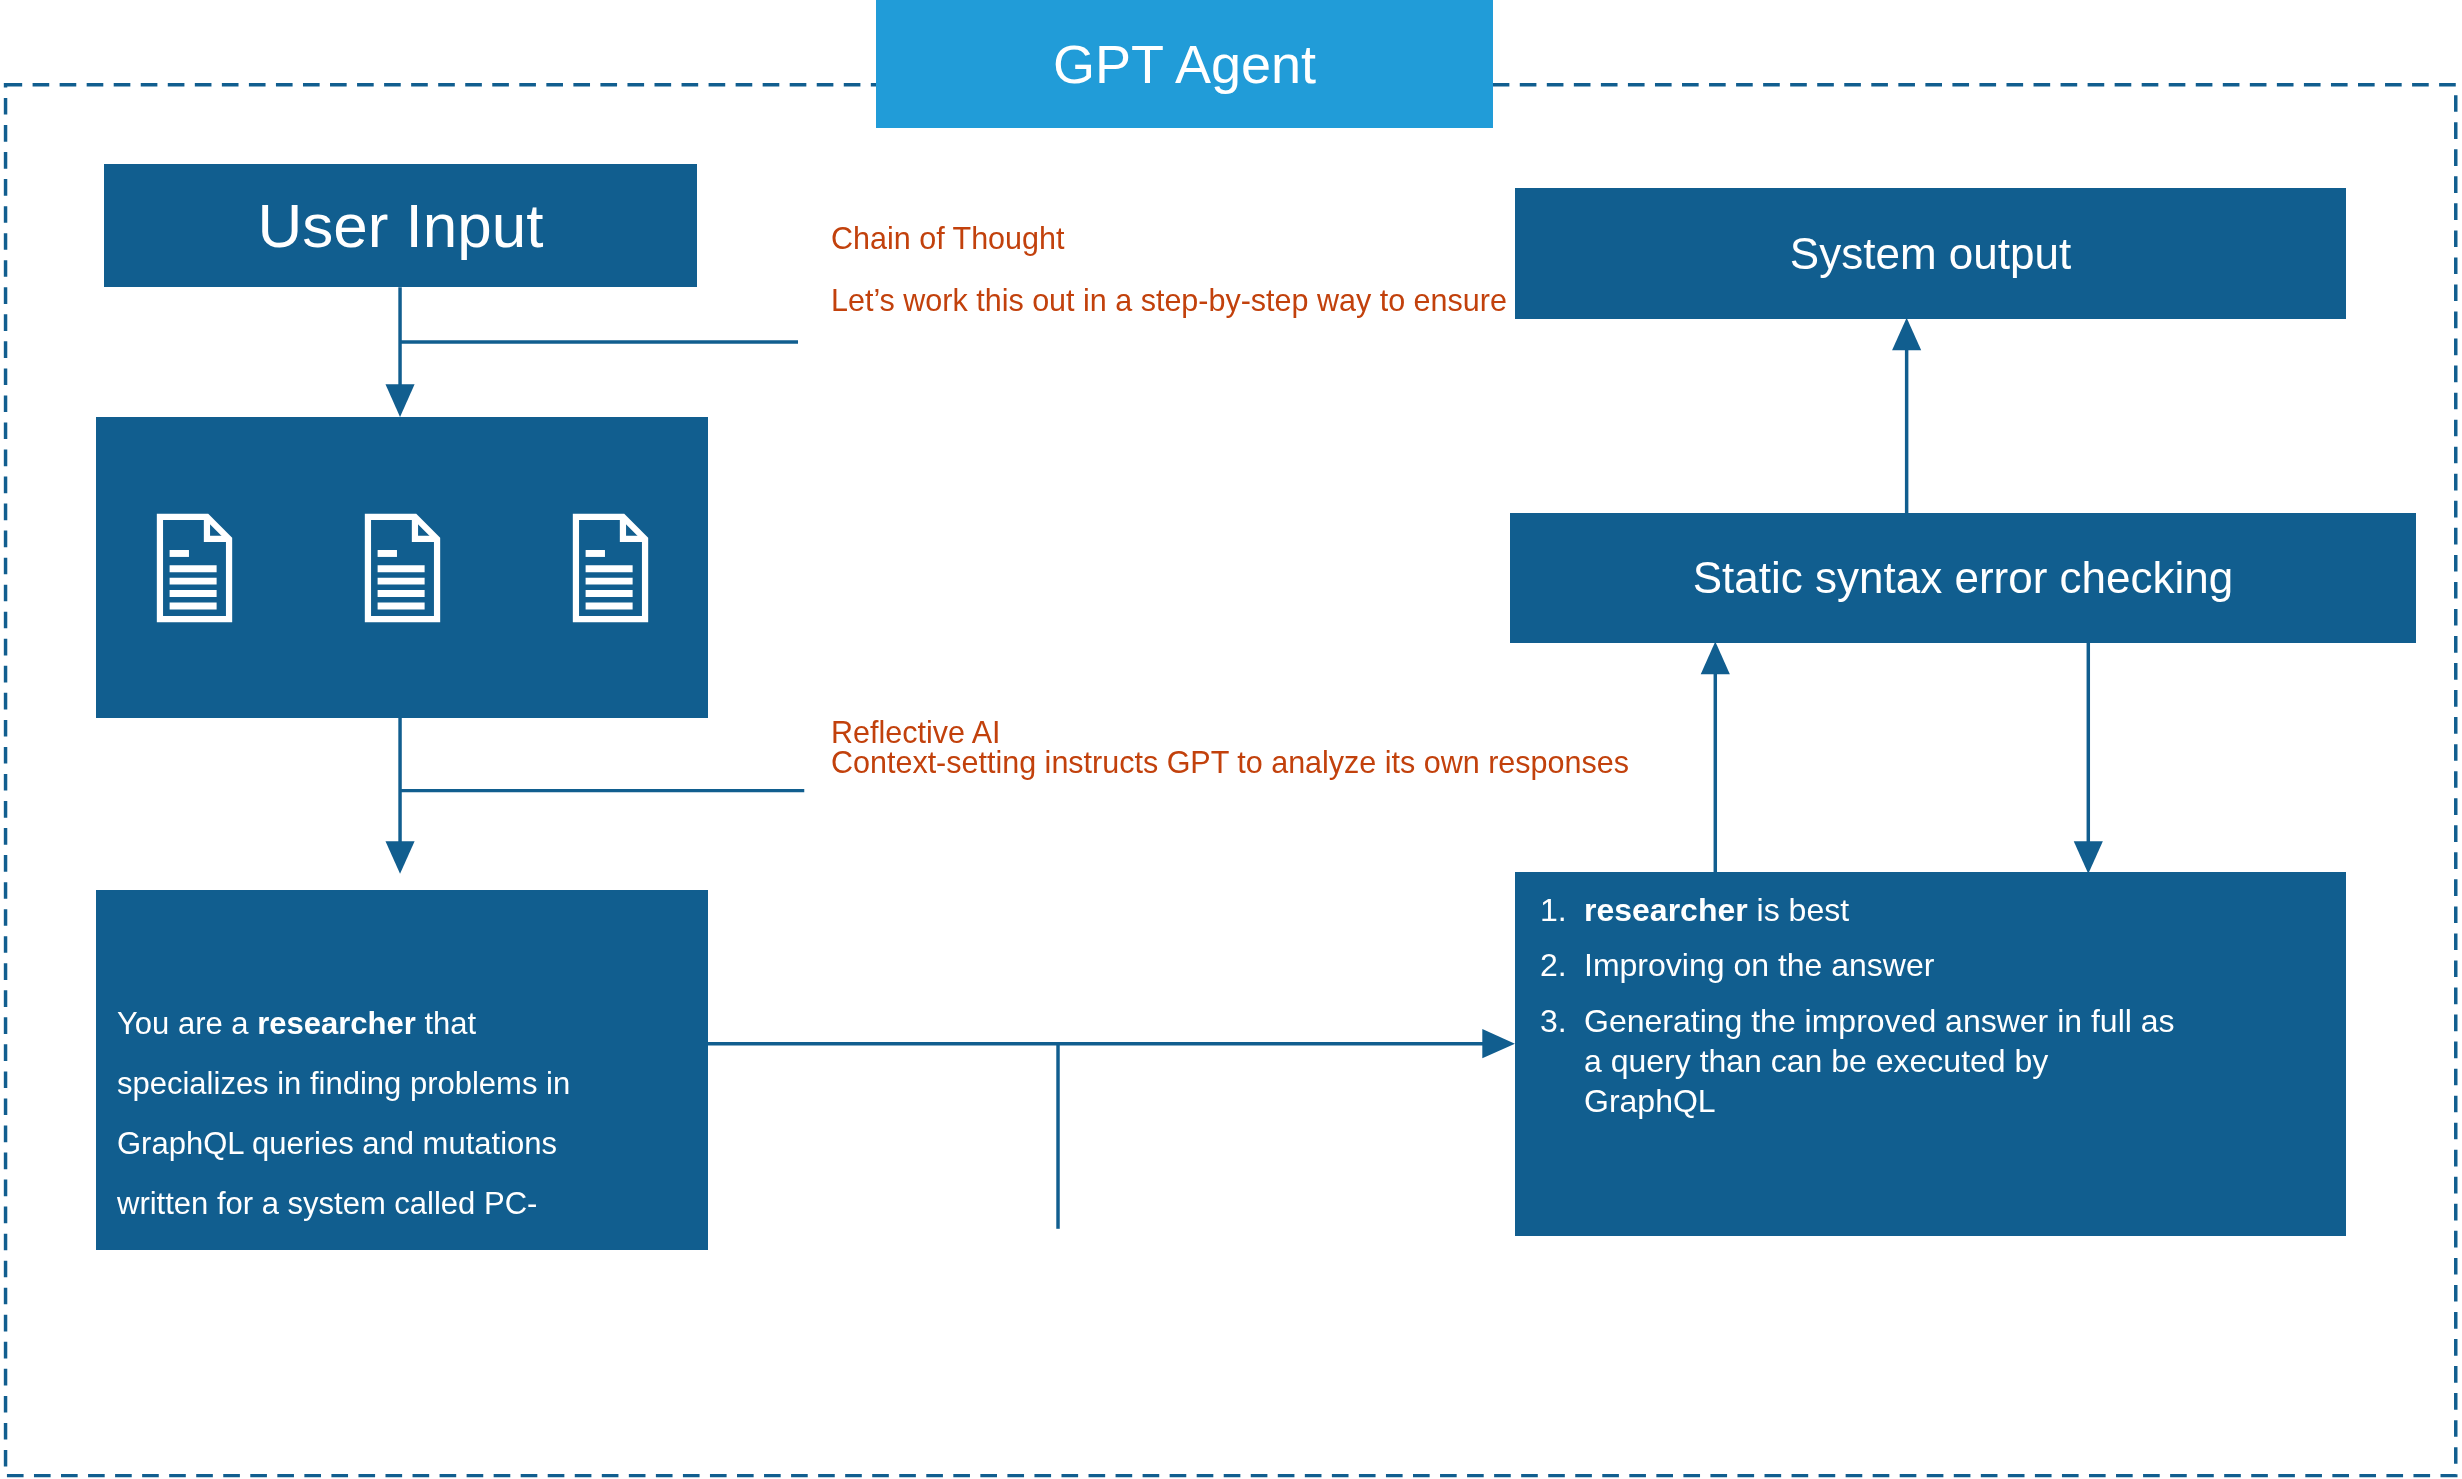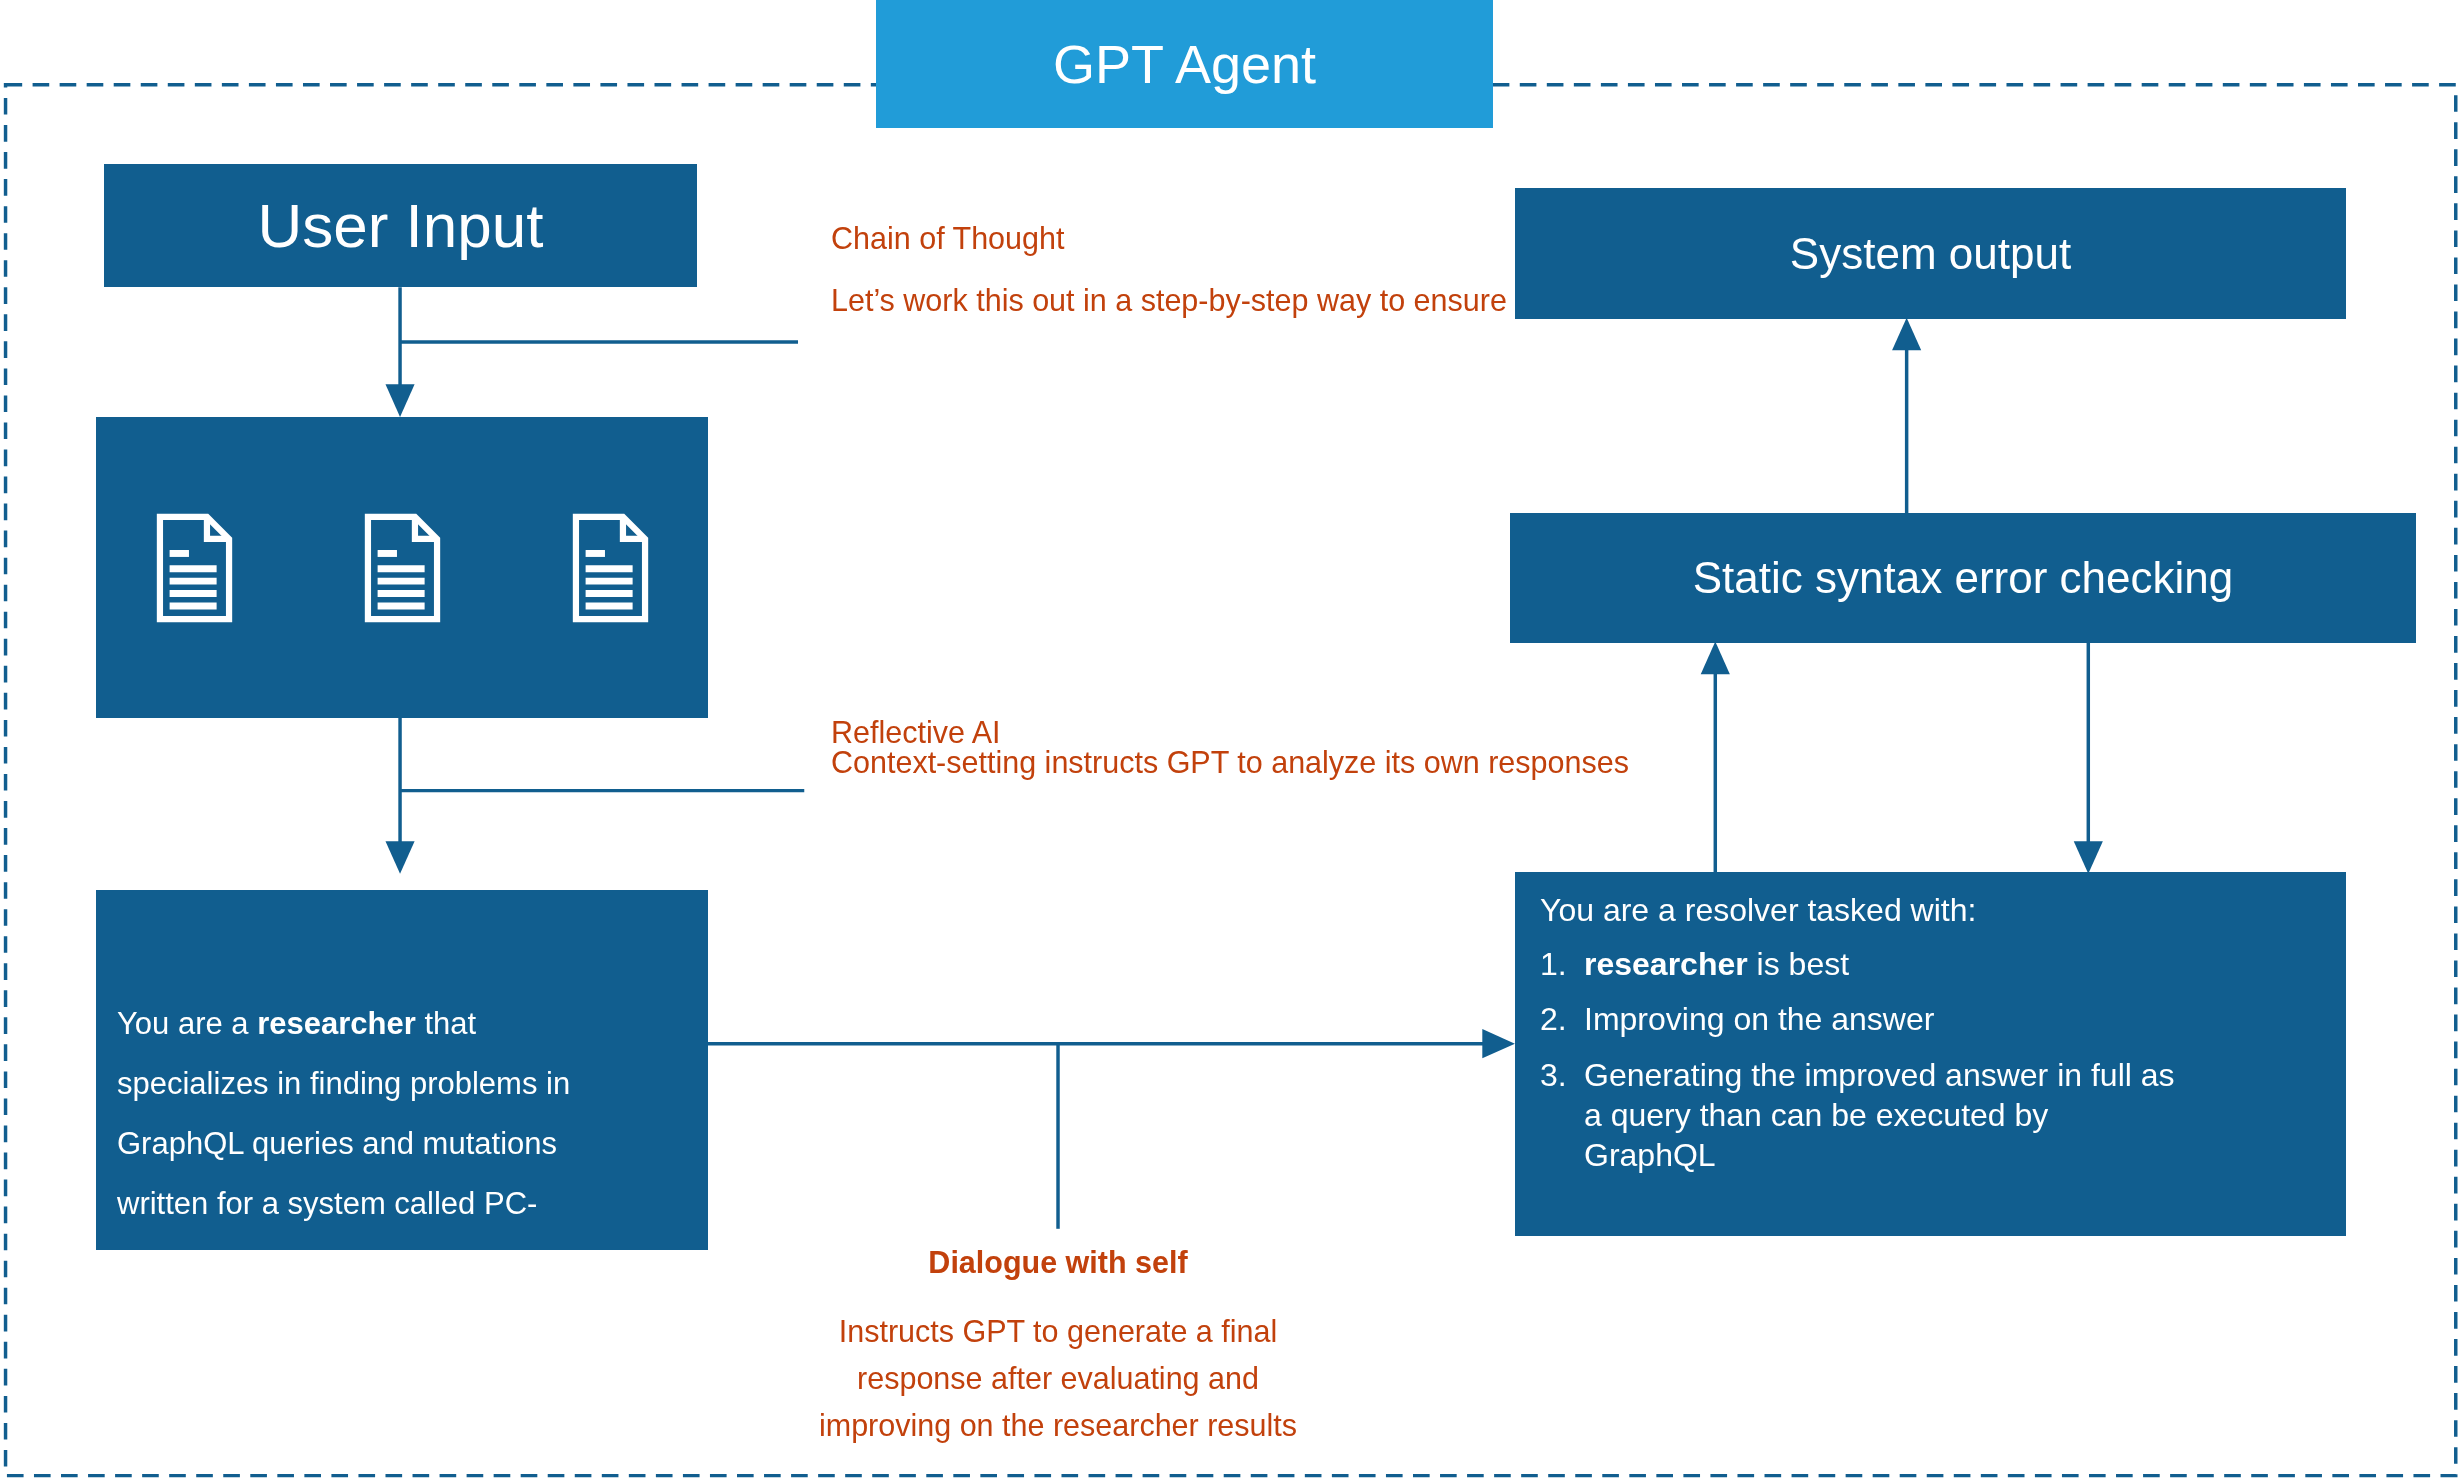--- a/index.html
+++ b/index.html
@@ -137,37 +137,30 @@
 step-by-step way to
 ensure we have the
 right answer.</div>
 
   <div class="note note-heading note-ra-heading">Reflective AI</div>
   <div class="note note-body note-ra-body">Context-setting
 instructs GPT to
 analyze its own
 responses</div>
 
-  <div class="note note-dws">
-    <div class="note-heading">Dialogue with self</div>
-    <div class="note-body">Instructs GPT to generate a final
-response after evaluating and
-improving on the researcher results</div>
-  </div>
 
   <div class="box system-output-box">
     <span>System output</span>
   </div>
 
   <div class="box static-box">
     <span>Static syntax error checking</span>
   </div>
 
   <div class="box resolver-box">
-    <div class="resolver-intro">You are a resolver tasked with:</div>
     <div class="task-item">
       <span class="num">1.</span>
       <span class="li-text"><b>researcher</b><span> is best</span></span>
     </div>
     <div class="task-item">
       <span class="num">2.</span>
       <span class="li-text">Improving on the answer</span>
     </div>
     <div class="task-item">
       <span class="num">3.</span>

